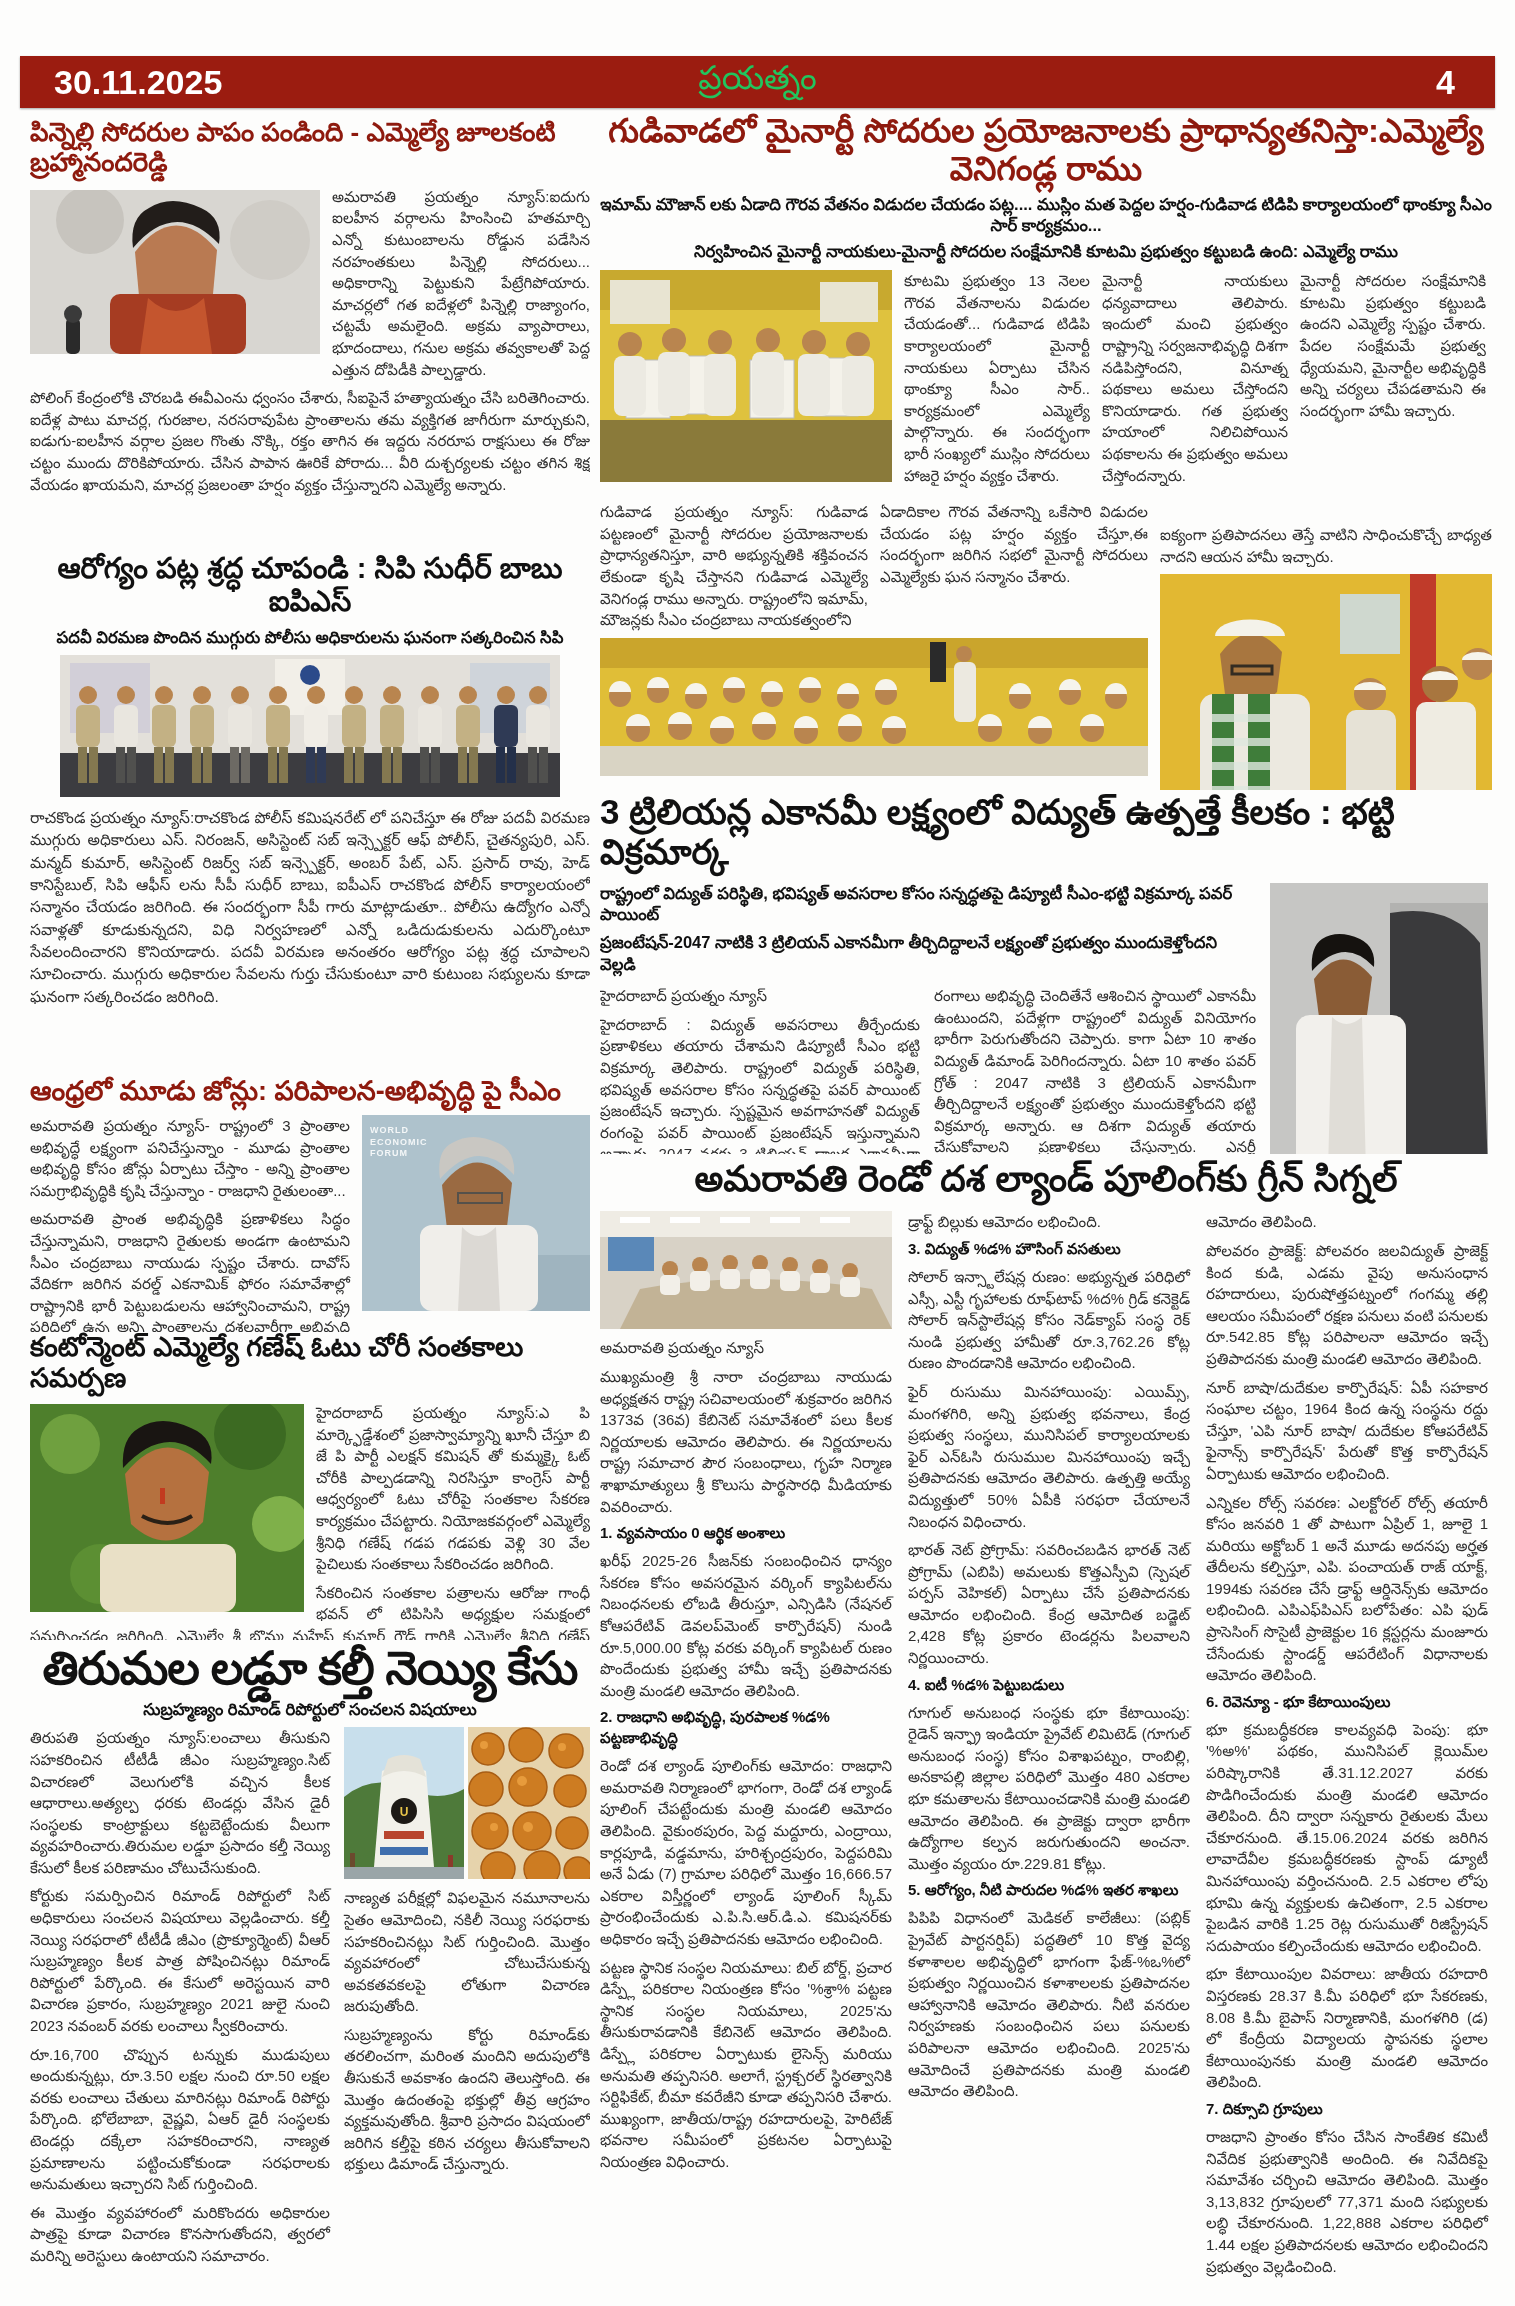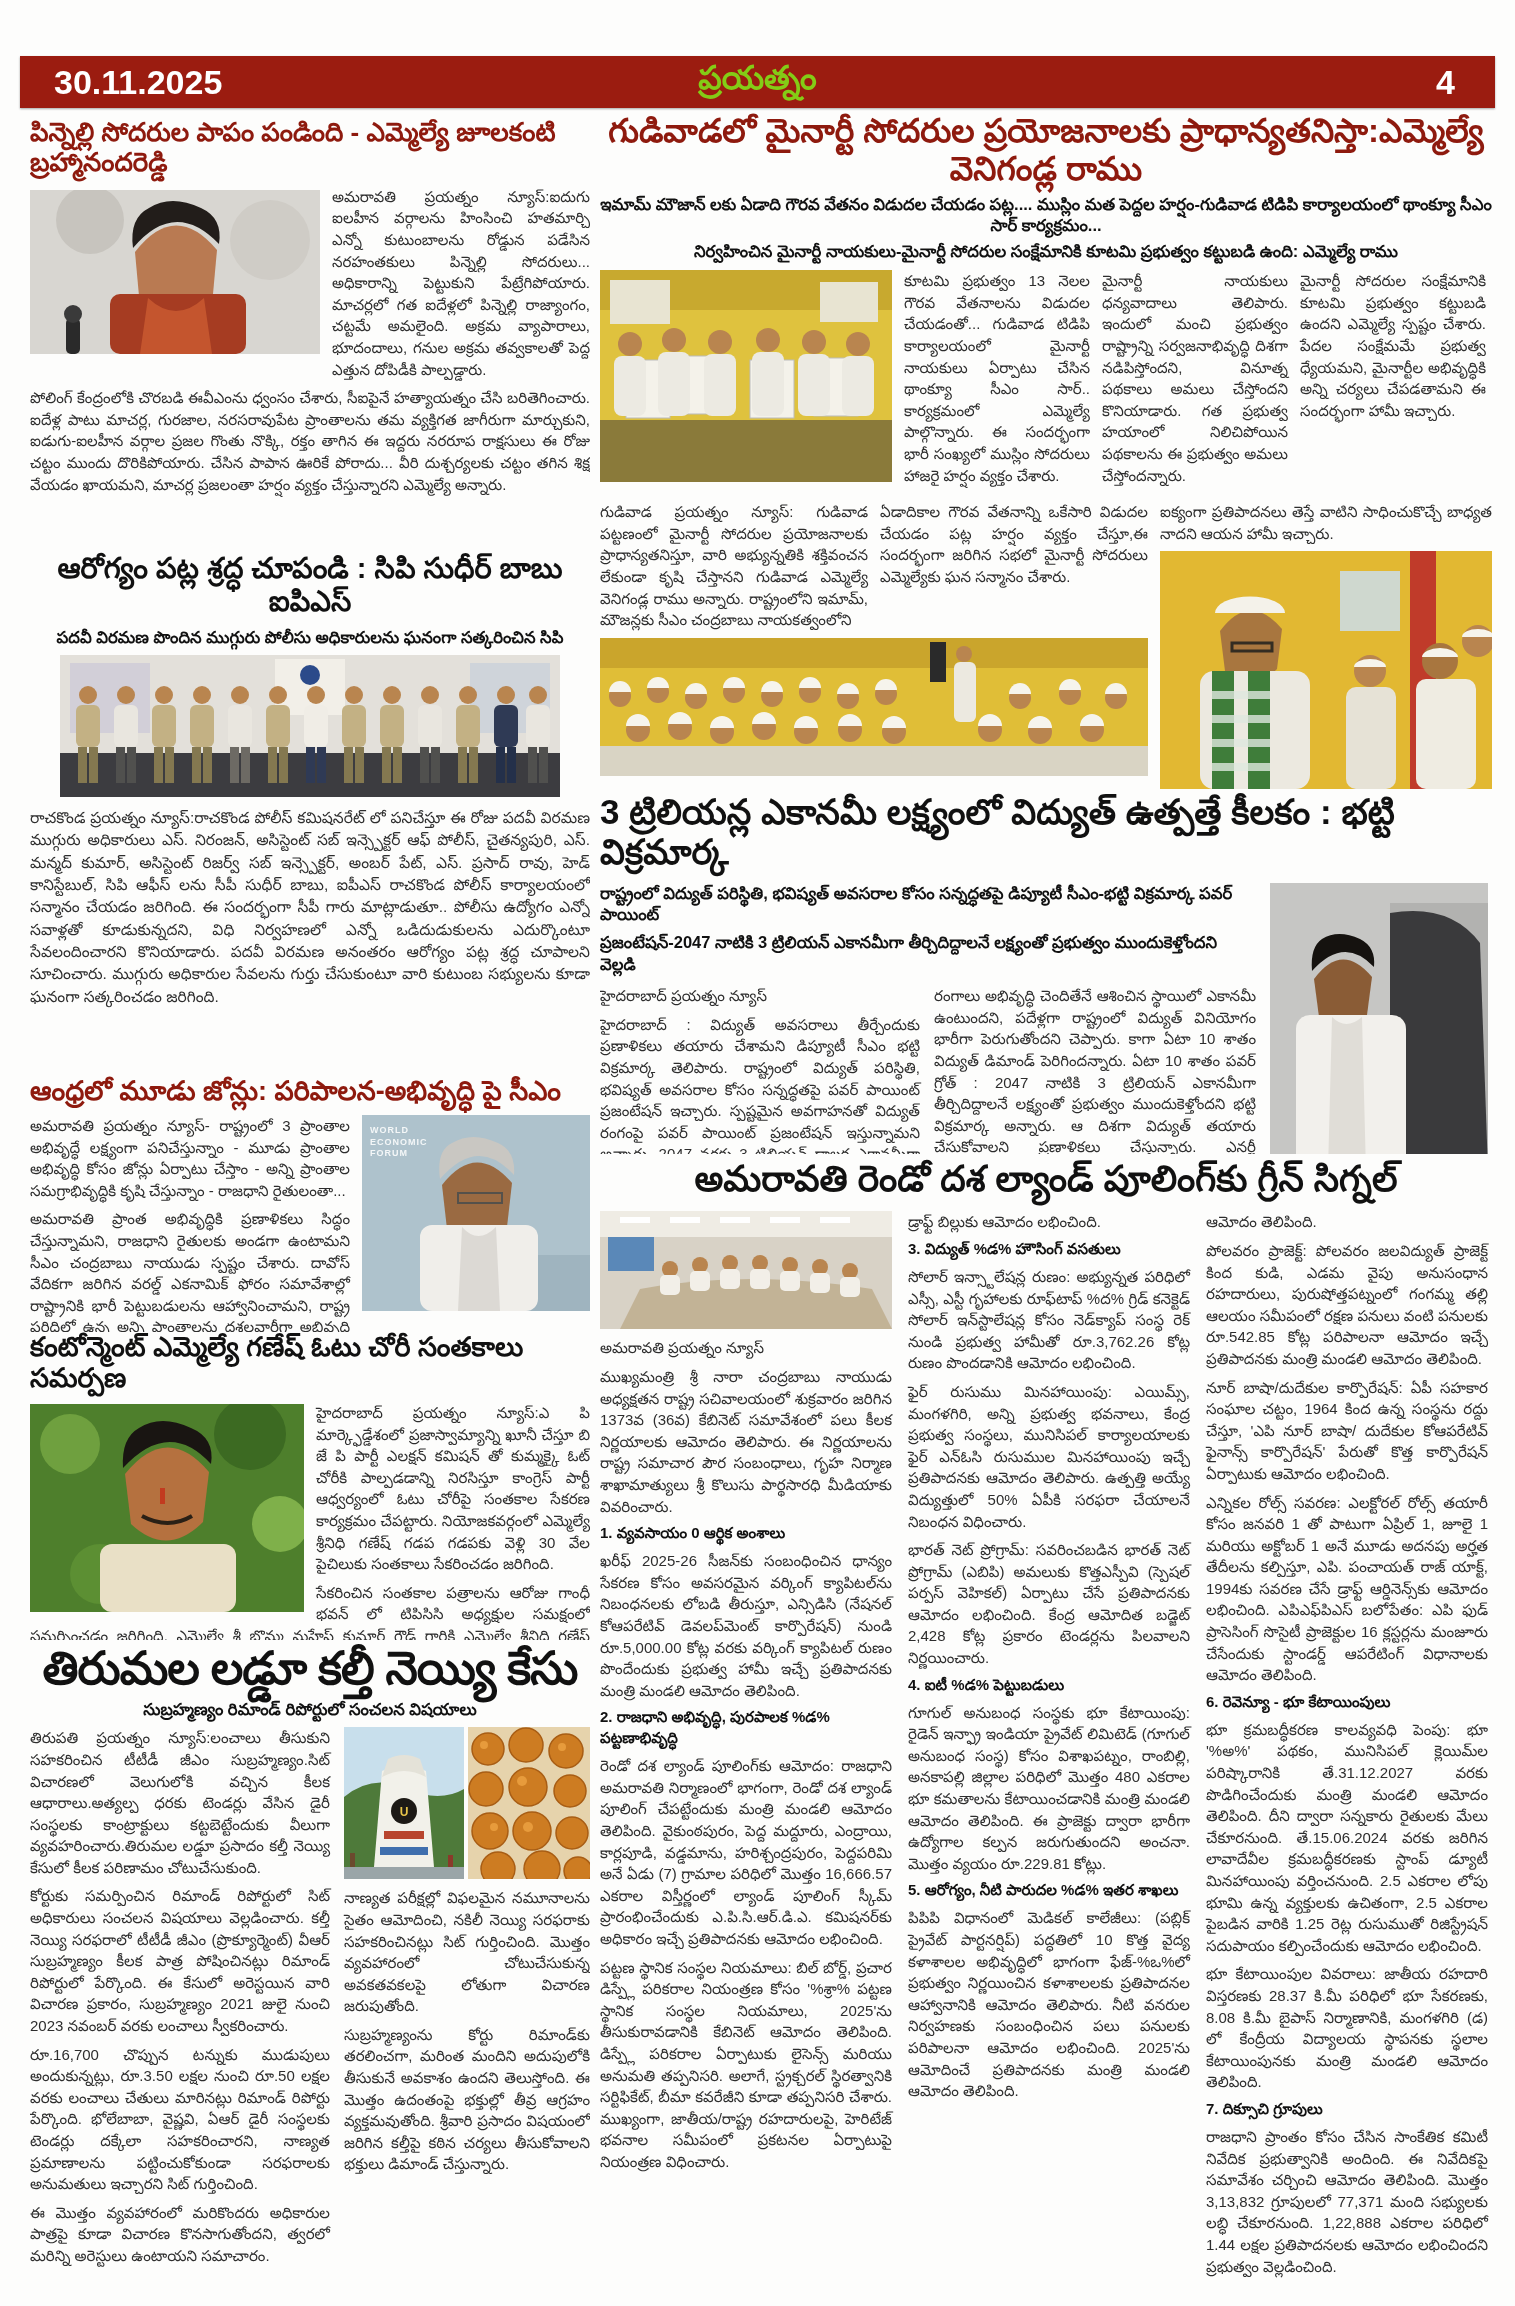--- a/index.html
+++ b/index.html
@@ -2,21 +2,21 @@
 <html><head>
 <meta charset="utf-8">
 <style>
   html,body{margin:0;padding:0;background:#ffffff;}
   .page{position:relative;width:1515px;height:2306px;background:#fdfdfc;overflow:hidden;
         font-family:"Liberation Sans","DejaVu Sans",sans-serif;color:#2b2b2b;}
   
   .masthead-bar{position:absolute;left:20px;top:56px;width:1475px;height:52px;background:#9b1c10;
         box-shadow:0 1px 2px rgba(0,0,0,.35);display:flex;align-items:center;}
   .masthead-bar .date{position:absolute;left:34px;font-size:34px;font-weight:bold;color:#fff;}
-  .masthead-bar .title{position:absolute;left:0;right:0;text-align:center;font-size:33px;font-weight:bold;color:#84cc16;}
+  .masthead-bar .title{position:absolute;left:0;right:0;text-align:center;font-size:33px;font-weight:normal;color:#22c55e;}
   .masthead-bar .pageno{position:absolute;right:40px;font-size:34px;font-weight:bold;color:#fff;}
   
   .art{position:absolute;overflow:hidden;}
   .hl{font-weight:bold;color:#111;line-height:1.15;margin:0 0 8px;}
   .hl.maroon{color:#8e1a0e;}
   .hl.center{text-align:center;}
   .sub{font-weight:bold;color:#111;font-size:16.5px;margin:0 0 7px;line-height:1.3;}
   .sub.center{text-align:center;}
   .bp{font-size:15px;line-height:1.44;text-align:justify;margin:0 0 7px;color:#2d2d2d;}
   .sec{font-size:15px;font-weight:bold;color:#111;margin:4px 0 5px;}
@@ -354,21 +354,21 @@
                 <path d="M238 88 a12 12 0 0 1 24 0z"></path>
                 <path d="M282 90 a12 12 0 0 1 24 0z"></path>
                 <path d="M378 88 a12 12 0 0 1 24 0z"></path>
                 <path d="M428 90 a12 12 0 0 1 24 0z"></path>
                 <path d="M480 88 a12 12 0 0 1 24 0z"></path>
             </g>
             <rect y="108" width="548" height="30" fill="#d9d4c4"></rect>
           </svg>
         </div>
       </div>
-      <div style="width:384px;">
+      <div style="width:384px;margin-top:23px;">
         <p class="bp">ఐక్యంగా ప్రతిపాదనలు తెస్తే వాటిని సాధించుకొచ్చే బాధ్యత నాదని ఆయన హామీ ఇచ్చారు.</p>
         <div class="photo" style="width:332px;height:238px;">
           <svg viewBox="0 0 332 238" preserveAspectRatio="none">
             <rect width="332" height="238" fill="#e2b832"></rect>
             <rect x="250" y="0" width="26" height="238" fill="#c03b2a"></rect>
             <rect x="180" y="20" width="60" height="60" fill="#cfd8cf"></rect>
             <path d="M60 80 q30 -40 62 -2 l-5 40 q-26 26 -52 2z" fill="#a8763f"></path>
             <path d="M55 62 a34 16 0 0 1 70 0z" fill="#f4f2ea"></path>
             <rect x="72" y="92" width="40" height="8" fill="none" stroke="#332c22" stroke-width="3"></rect>
             <rect x="40" y="120" width="110" height="118" rx="14" fill="#ece9e0"></rect>

